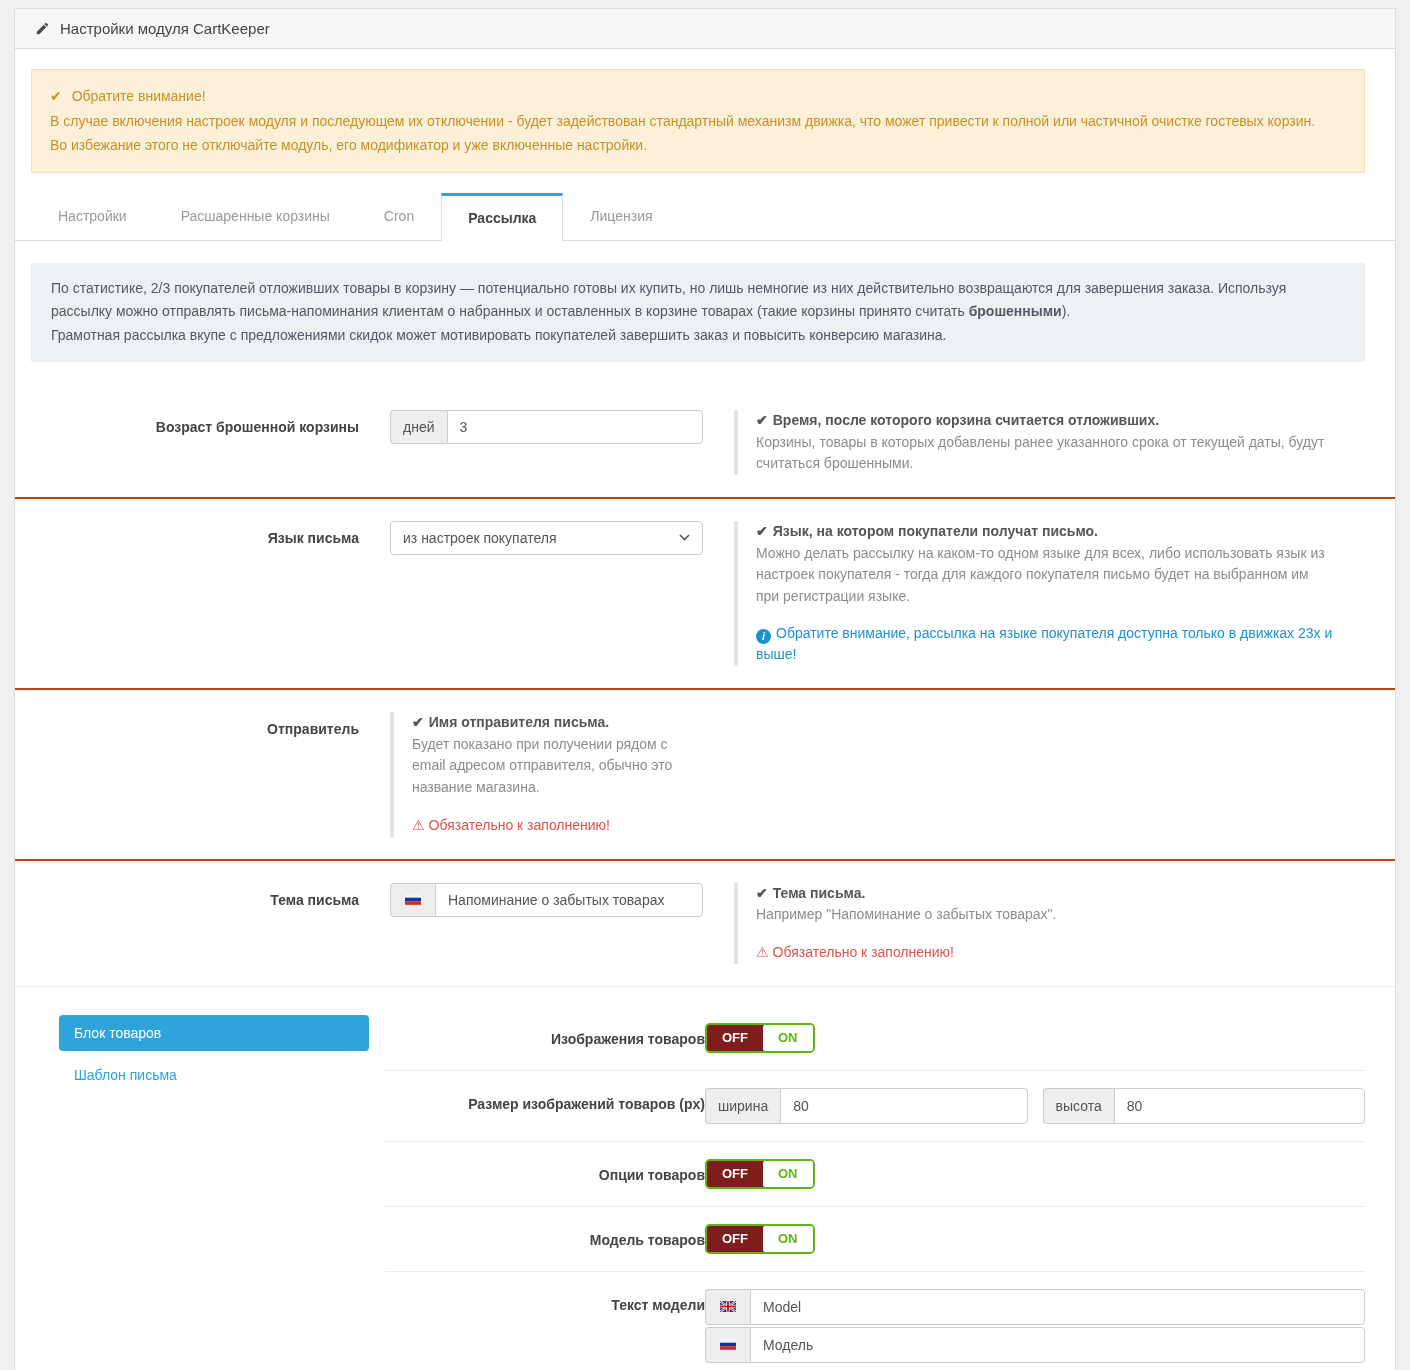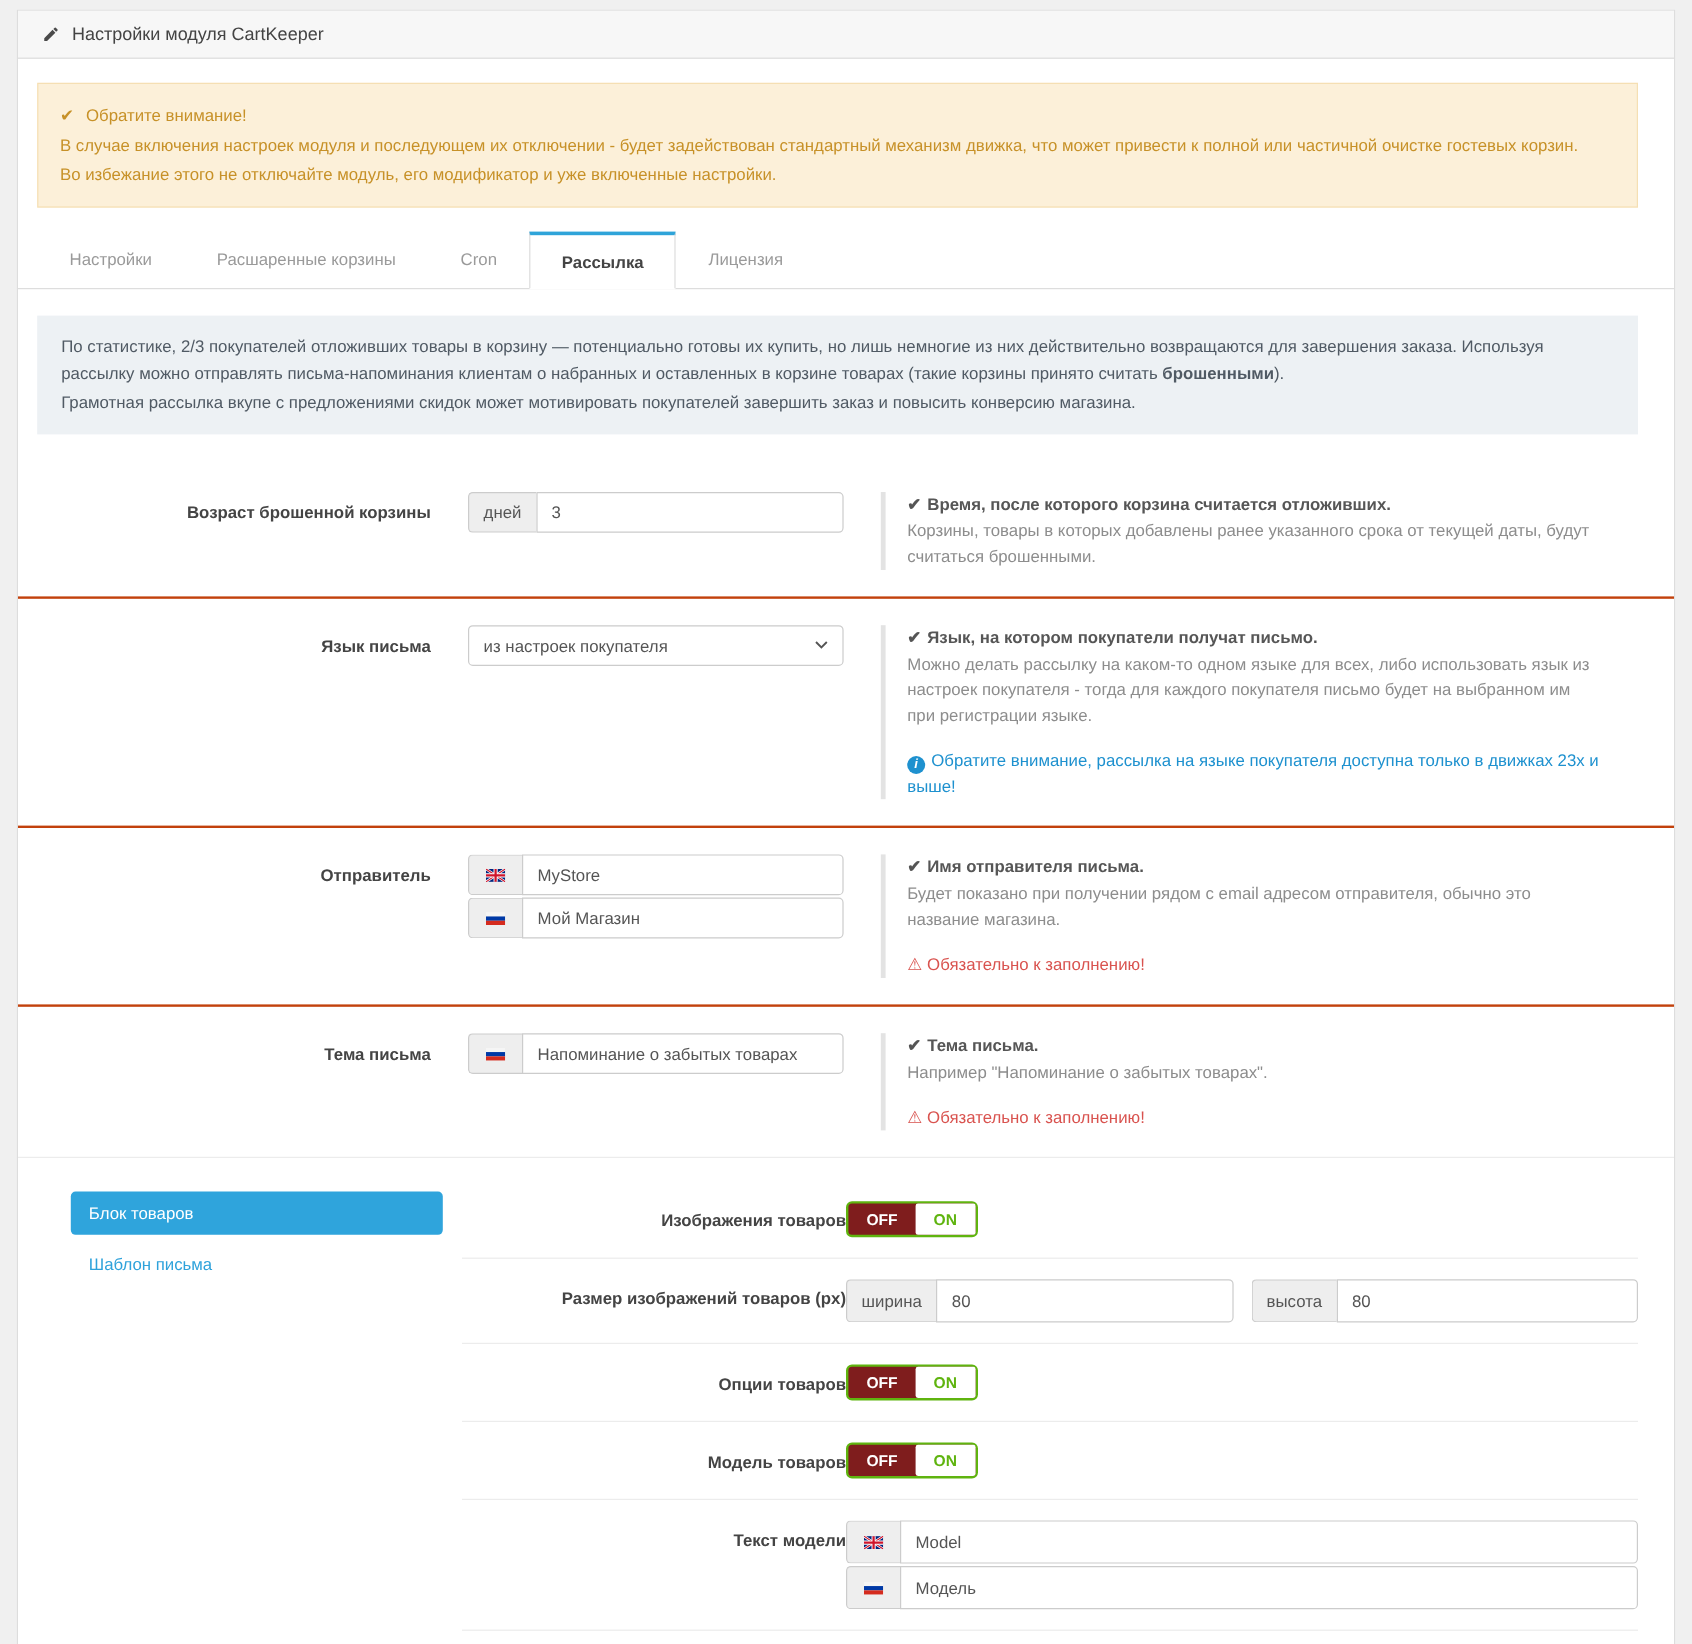--- a/index.html
+++ b/index.html
@@ -232,44 +232,20 @@
       </div>
       <div class="help">
         <div class="h-title"><span class="chk">✔</span><span>Язык, на котором покупатели получат письмо.</span></div>
         <div>Можно делать рассылку на каком-то одном языке для всех, либо использовать язык из настроек покупателя - тогда для каждого покупателя письмо будет на выбранном им при регистрации языке.</div>
         <div class="note-blue"><span class="inf">i</span><span>Обратите внимание, рассылка на языке покупателя доступна только в движках 23х и выше!</span></div>
       </div>
     </div>
 
     <div class="frow">
       <div class="flabel">Отправитель</div>
-      <div class="stack">
-        <div class="igroup">
-          <span class="addon flag">
-            <svg width="16" height="11" viewBox="0 0 60 40">
-                <rect width="60" height="40" fill="#00247d"></rect>
-                <path d="M0,0 60,40 M60,0 0,40" stroke="#fff" stroke-width="8"></path>
-                <path d="M0,0 60,40 M60,0 0,40" stroke="#cf142b" stroke-width="3.5"></path>
-                <path d="M30,0 V40 M0,20 H60" stroke="#fff" stroke-width="13"></path>
-                <path d="M30,0 V40 M0,20 H60" stroke="#cf142b" stroke-width="7"></path>
-              </svg>
-          </span>
-          <input class="tinput" value="MyStore" style="">
-        </div>
-        <div class="igroup">
-          <span class="addon flag">
-            <svg width="16" height="11" viewBox="0 0 60 40">
-                <rect width="60" height="13.3" y="0" fill="#f5f5f5"></rect>
-                <rect width="60" height="13.4" y="13.3" fill="#0039a6"></rect>
-                <rect width="60" height="13.3" y="26.7" fill="#d52b1e"></rect>
-              </svg>
-          </span>
-          <input class="tinput" value="Мой Магазин" style="">
-        </div>
-      </div>
       <div class="help">
         <div class="h-title"><span class="chk">✔</span><span>Имя отправителя письма.</span></div>
         <div>Будет показано при получении рядом с email адресом отправителя, обычно это название магазина.</div>
         <div class="required"><span class="warn-tri">⚠</span><span>Обязательно к заполнению!</span></div>
       </div>
     </div>
 
     <div class="frow">
       <div class="flabel">Тема письма</div>
       <div class="stack">

